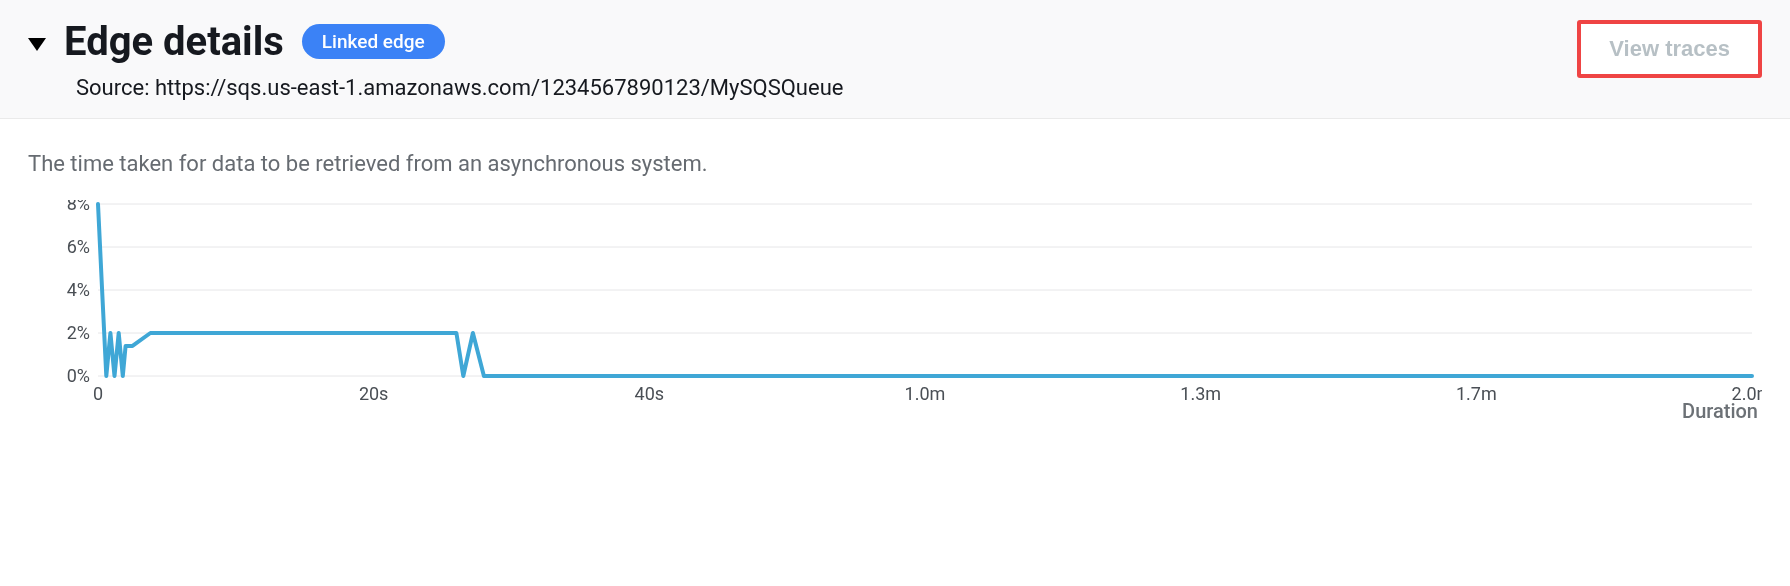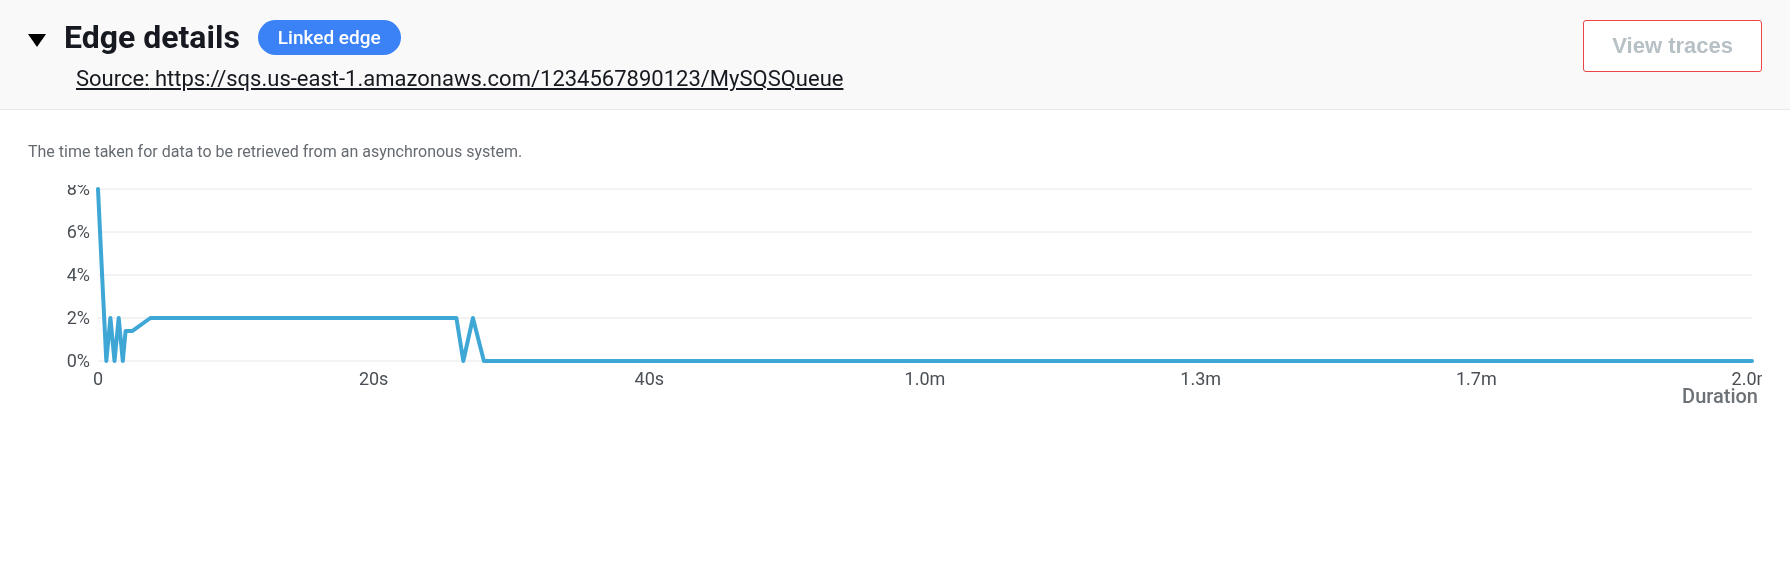--- a/index.html
+++ b/index.html
@@ -21,54 +21,54 @@
   .header-left { display: flex; flex-direction: column; gap: 10px; }
   .title-row { display: flex; align-items: center; gap: 18px; }
   .caret {
     width: 0; height: 0;
     border-left: 9px solid transparent;
     border-right: 9px solid transparent;
     border-top: 13px solid #000;
     margin-top: 6px;
   }
   .title {
-    font-size: 32px; font-weight: 700; color: #16191f;
+    font-size: 40px; font-weight: 700; color: #16191f;
   }
   .badge {
     background: #3b82f6;
     color: #fff;
     font-size: 19px;
     font-weight: 500;
     padding: 6px 20px;
     border-radius: 20px;
   }
   .subtitle {
     font-size: 22px; font-weight: 400; color: #16191f;
     margin-left: 48px;
-    display: flex; gap: 34px; text-decoration: underline;
+    display: flex; gap: 34px;
   }
   .view-btn {
     background: #fff;
-    border: 1px solid #ef4444;
+    border: 4px solid #ef4444;
     color: #b7c0c5;
     font-size: 22px;
     font-weight: 700;
     padding: 12px 28px;
     border-radius: 3px;
     cursor: pointer;
     margin-top: 2px;
   }
   .body-area {
     padding: 28px 28px 10px 28px;
   }
   .chart-title {
     font-size: 30px; font-weight: 600; color: #16191f; margin: 0;
   }
   .chart-desc {
-    font-size: 16px; color: #666b71; margin: 4px 0 24px 0;
+    font-size: 22px; color: #666b71; margin: 4px 0 24px 0;
   }
   .chart-wrap {
     position: relative;
     width: 100%;
     height: 220px;
   }
   .chart-svg { display: block; }
   .ytick { font-size: 18px; fill: #4a4f55; text-anchor: end; }
   .xtick { font-size: 18px; fill: #4a4f55; text-anchor: middle; }
   .gridline { stroke: #e6e6e8; stroke-width: 1; }

